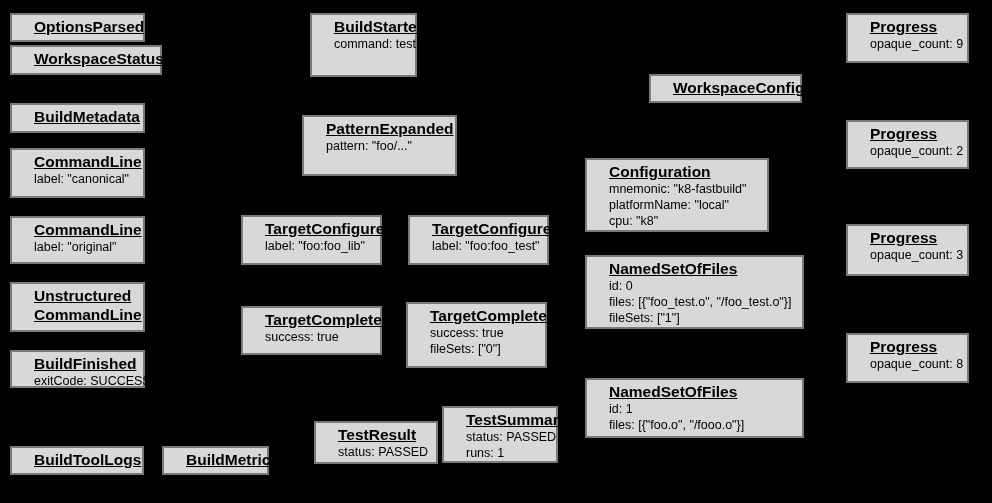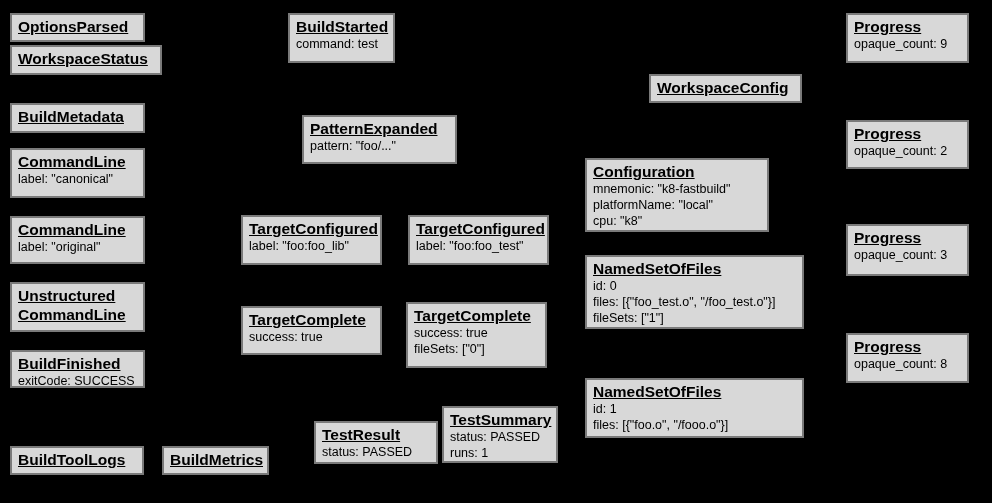--- a/index.html
+++ b/index.html
@@ -12,21 +12,21 @@
     width: 992px;
     height: 503px;
     background: var(--canvas_bg, #000000);
     overflow: hidden;
   }
   .node {
     position: absolute;
     box-sizing: border-box;
     background: var(--node_fill, #d8d8d8);
     border: 2px solid var(--node_border, #7a7a7a);
-    padding: 2px 6px;
+    padding: 2px 22px;
     color: var(--text_color, #000000);
   }
   .node-title {
     font-size: 15.5px;
     font-weight: bold;
     line-height: 19px;
     text-decoration: underline;
     white-space: nowrap;
   }
   .node-field {
@@ -73,26 +73,26 @@
   </div>
 
   <div class="node" style="left:10px;top:446px;width:134px;height:29px">
     <div class="node-title">BuildToolLogs</div>
   </div>
 
   <div class="node" style="left:162px;top:446px;width:107px;height:29px">
     <div class="node-title">BuildMetrics</div>
   </div>
 
-  <div class="node" style="left:288px;top:13px;width:107px;height:50px">
+  <div class="node" style="left:310px;top:13px;width:107px;height:64px">
     <div class="node-title">BuildStarted</div>
     <div class="node-field">command: test</div>
   </div>
 
-  <div class="node" style="left:302px;top:115px;width:155px;height:49px">
+  <div class="node" style="left:302px;top:115px;width:155px;height:61px">
     <div class="node-title">PatternExpanded</div>
     <div class="node-field">pattern: "foo/..."</div>
   </div>
 
   <div class="node" style="left:241px;top:215px;width:141px;height:50px">
     <div class="node-title">TargetConfigured</div>
     <div class="node-field">label: "foo:foo_lib"</div>
   </div>
 
   <div class="node" style="left:408px;top:215px;width:141px;height:50px">

